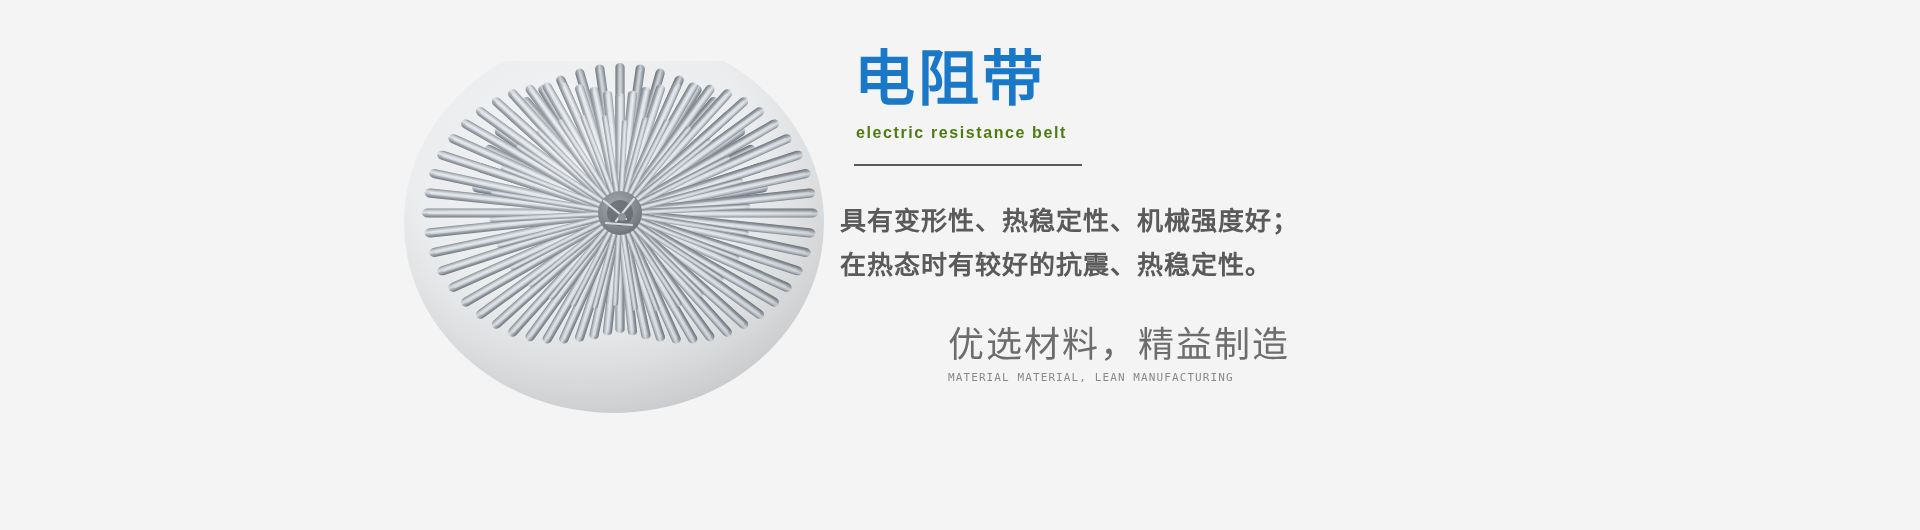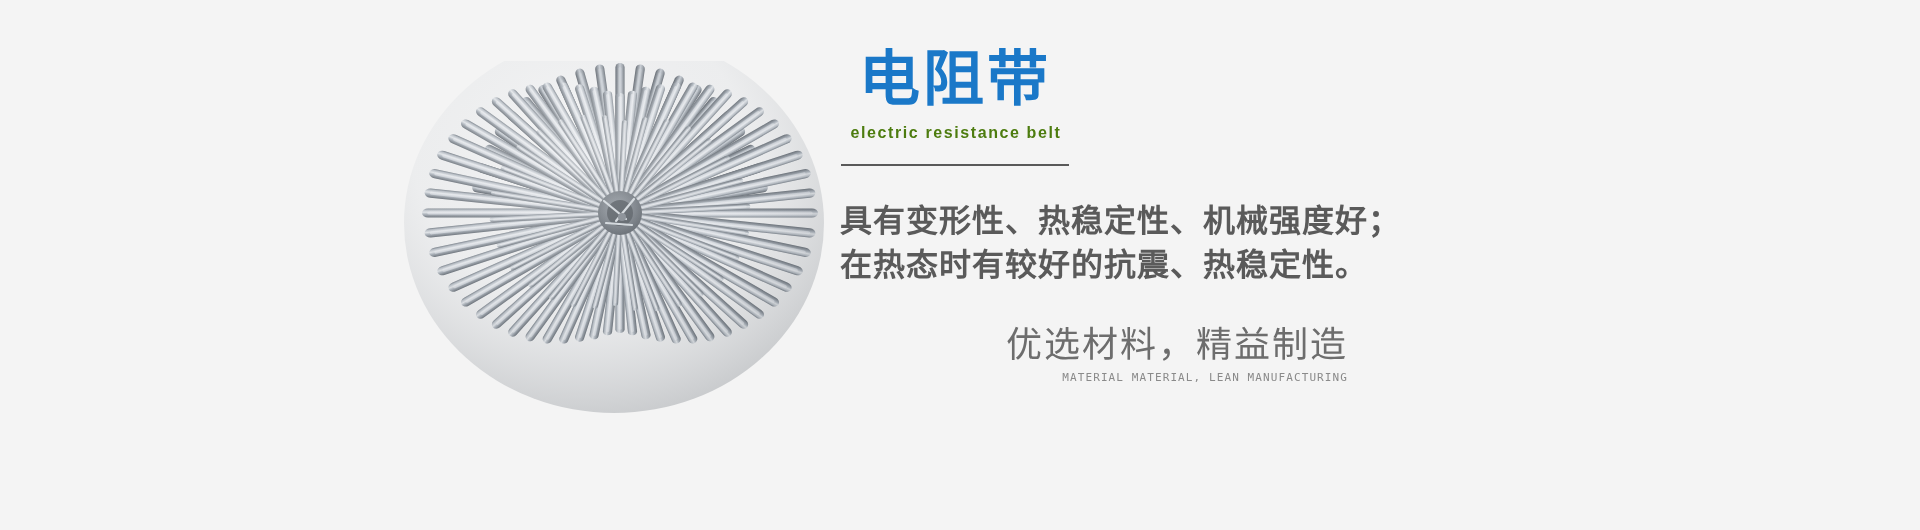--- a/index.html
+++ b/index.html
@@ -41,23 +41,22 @@
   .copy-block {
     position: absolute;
     left: 838px;
     top: 44px;
     width: 1020px;
     height: 460px;
   }
 
   .title-group {
     position: absolute;
-    left: 3px;
+    left: 16px;
     top: 0;
-    text-align: center;
   }
 
   .title-cn {
     font-size: 61px;
     line-height: 70px;
     font-weight: 700;
     color: #1a78c8;
     letter-spacing: 3px;
     white-space: nowrap;
     margin: 0;
@@ -82,35 +81,35 @@
     background: #595959;
   }
 
   .desc-group {
     position: absolute;
     left: 2px;
     top: 155px;
     width: 700px;
   }
   .desc-line {
-    font-size: 32px;
+    font-size: 26px;
     line-height: 44px;
     font-weight: 700;
     color: #5a5a5a;
     letter-spacing: 1px;
     white-space: nowrap;
     font-family: "DejaVu Sans", "Liberation Sans", sans-serif;
   }
 
   .slogan-group {
     position: absolute;
     left: 110px;
     top: 278px;
     width: 400px;
-    text-align: right;
+    text-align: left;
   }
   .slogan-cn {
     font-size: 36px;
     line-height: 46px;
     font-weight: 400;
     color: #6d6d6d;
     letter-spacing: 2px;
     white-space: nowrap;
     font-family: "DejaVu Sans", "Liberation Sans", sans-serif;
   }

